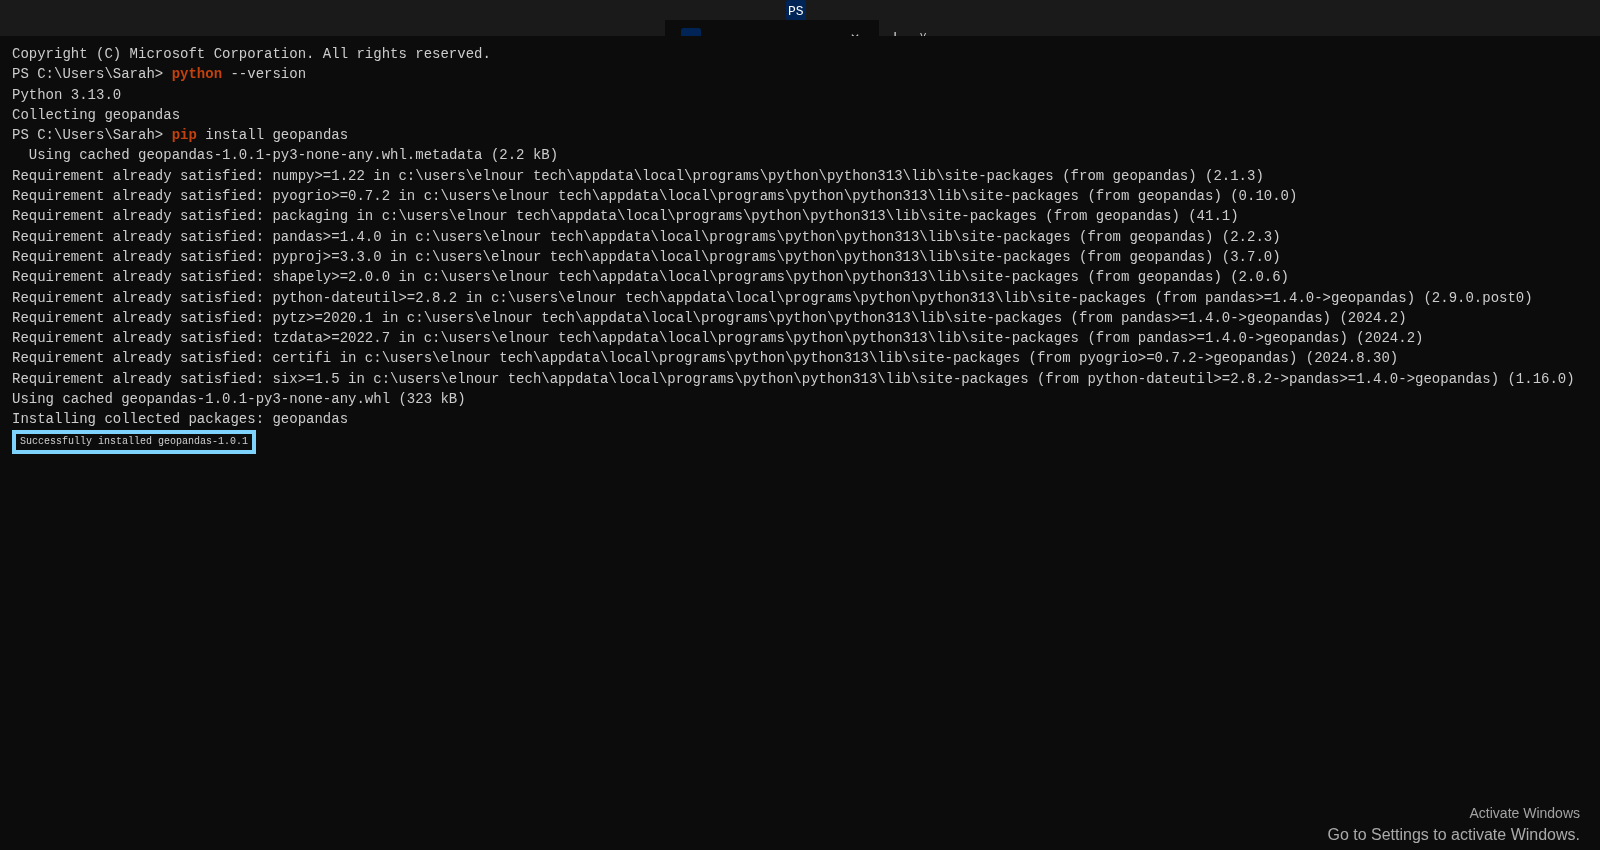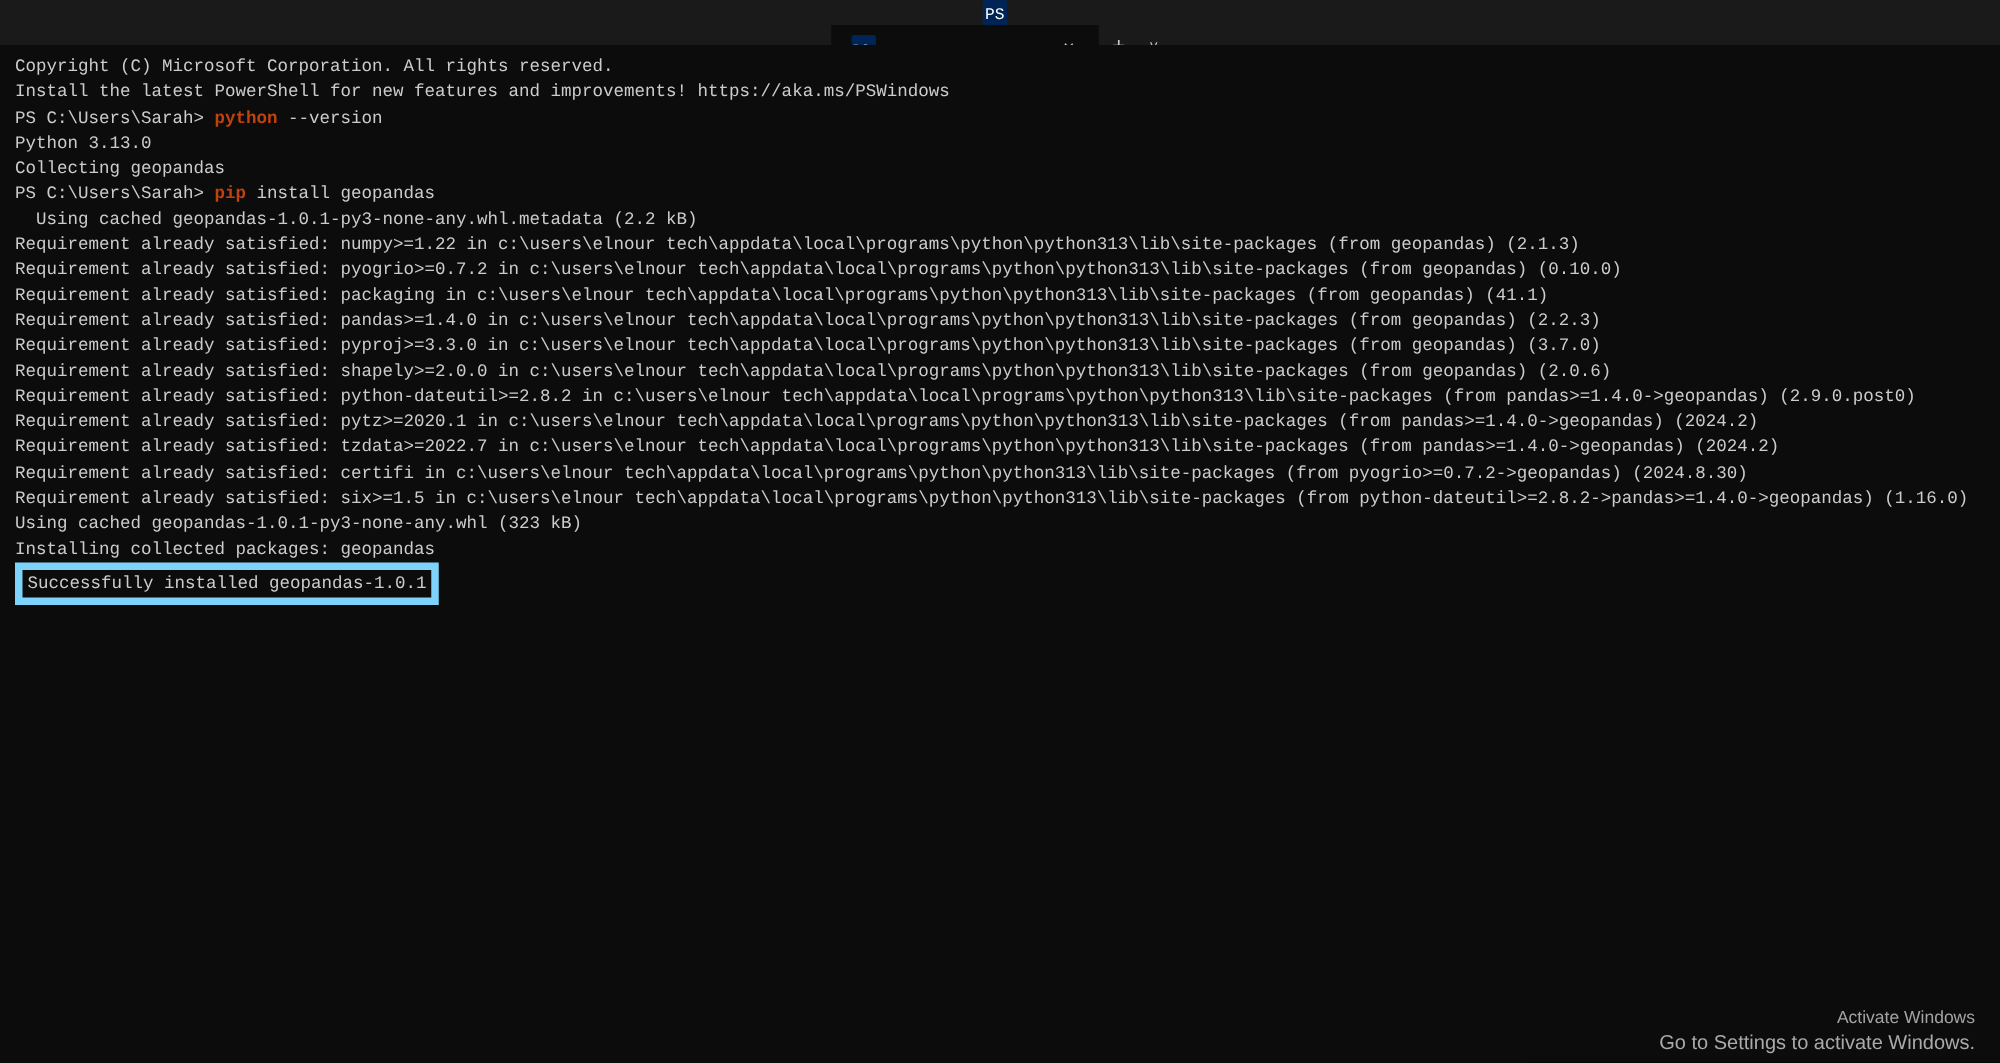--- a/index.html
+++ b/index.html
@@ -129,23 +129,23 @@
       word-break: break-all;
       font-family: 'Courier New', Courier, monospace;
       font-size: 14px;
       line-height: 1.45;
       color: #cccccc;
     }
 
     .success-line {
       color: #cccccc;
       font-family: 'Courier New', Courier, monospace;
-      font-size: 14px;
+      font-size: 10px;
       line-height: 1.45;
-      border: 6px solid #7dd3fc;
+      border: 4px solid #7dd3fc;
       display: inline-block;
       padding: 1px 4px;
       text-align: center;
     }
 
     .activate-windows {
       position: absolute;
       bottom: 4px;
       right: 20px;
       color: #cccccc;
@@ -206,21 +206,20 @@
       <div class="win-btn">—</div>
       <div class="win-btn">☐</div>
       <div class="win-btn close">✕</div>
     </div>
   </div>
 
   <div class="terminal-body">
     <div id="terminal-lines">
         <div class="terminal-line">Copyright (C) Microsoft Corporation. All rights reserved.</div>
         <div class="terminal-line"></div>
-        <div class="terminal-line">Install the latest PowerShell for new features and improvements! https://aka.ms/PSWindows</div>
         <div class="terminal-line"></div>
         <div class="terminal-line"><span class="ps-prompt">PS C:\Users\Sarah&gt; </span><span class="cmd-keyword">python</span><span> --version</span></div>
         <div class="terminal-line">Python 3.13.0</div>
         <div class="terminal-line">Collecting geopandas</div>
         <div class="terminal-line"><span class="ps-prompt">PS C:\Users\Sarah&gt; </span><span class="cmd-keyword">pip</span><span> install geopandas</span></div>
         <div class="terminal-line">  Using cached geopandas-1.0.1-py3-none-any.whl.metadata (2.2 kB)</div>
         <div class="terminal-line">Requirement already satisfied: numpy&gt;=1.22 in c:\users\elnour tech\appdata\local\programs\python\python313\lib\site-packages (from geopandas) (2.1.3)</div>
         <div class="terminal-line">Requirement already satisfied: pyogrio&gt;=0.7.2 in c:\users\elnour tech\appdata\local\programs\python\python313\lib\site-packages (from geopandas) (0.10.0)</div>
         <div class="terminal-line">Requirement already satisfied: packaging in c:\users\elnour tech\appdata\local\programs\python\python313\lib\site-packages (from geopandas) (41.1)</div>
         <div class="terminal-line">Requirement already satisfied: pandas&gt;=1.4.0 in c:\users\elnour tech\appdata\local\programs\python\python313\lib\site-packages (from geopandas) (2.2.3)</div>

